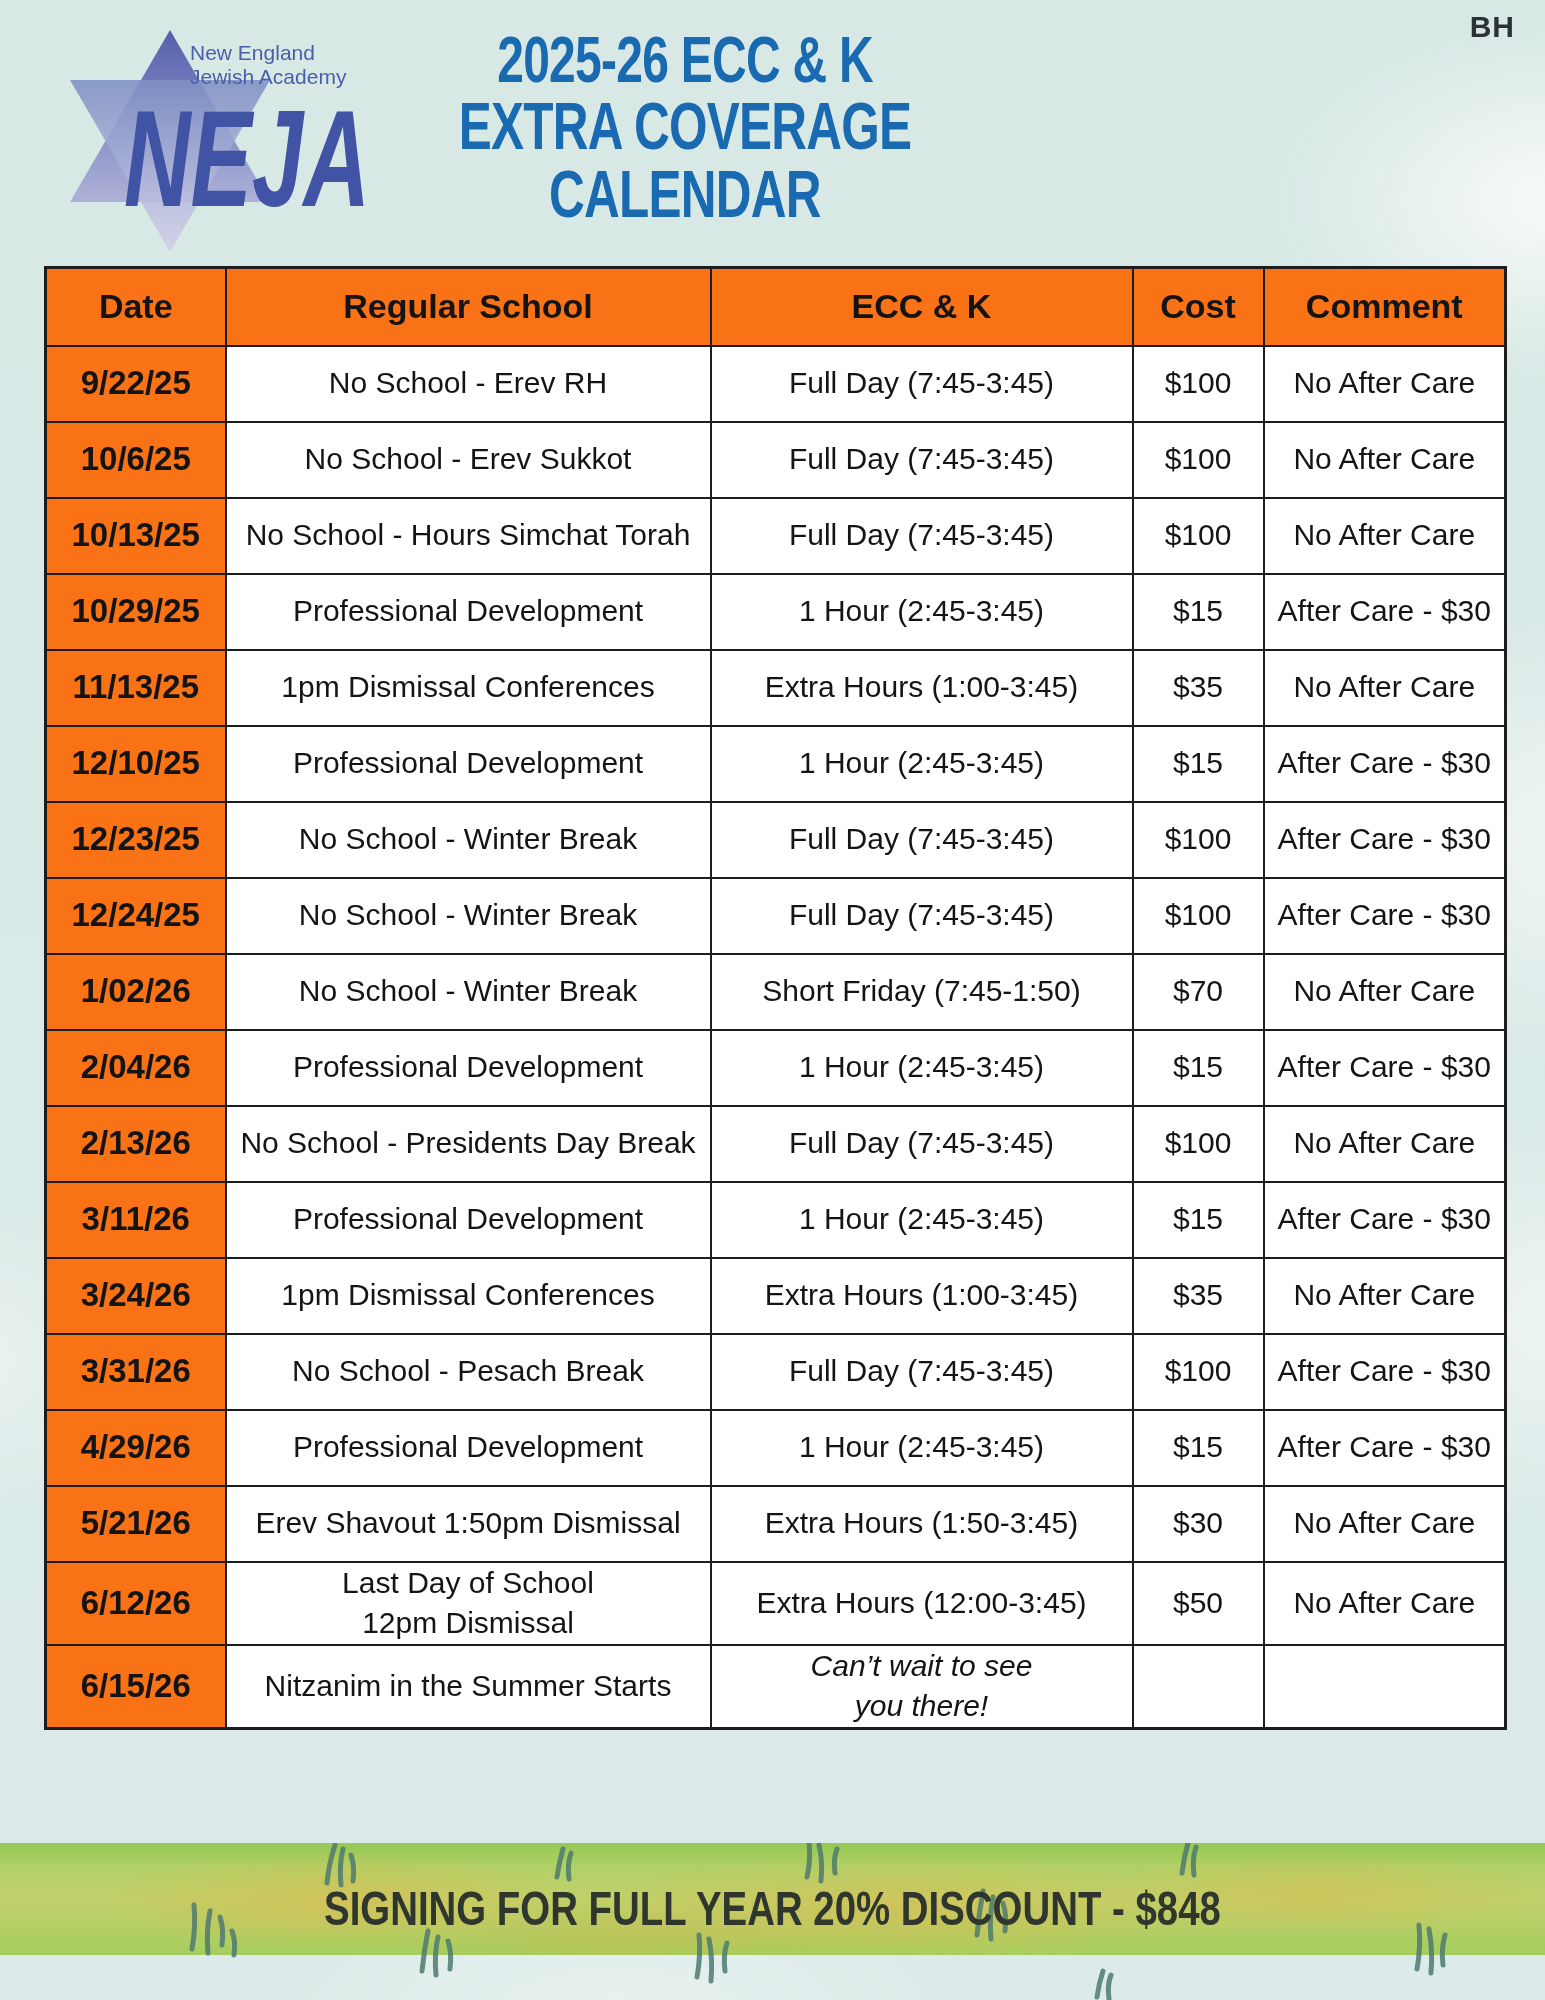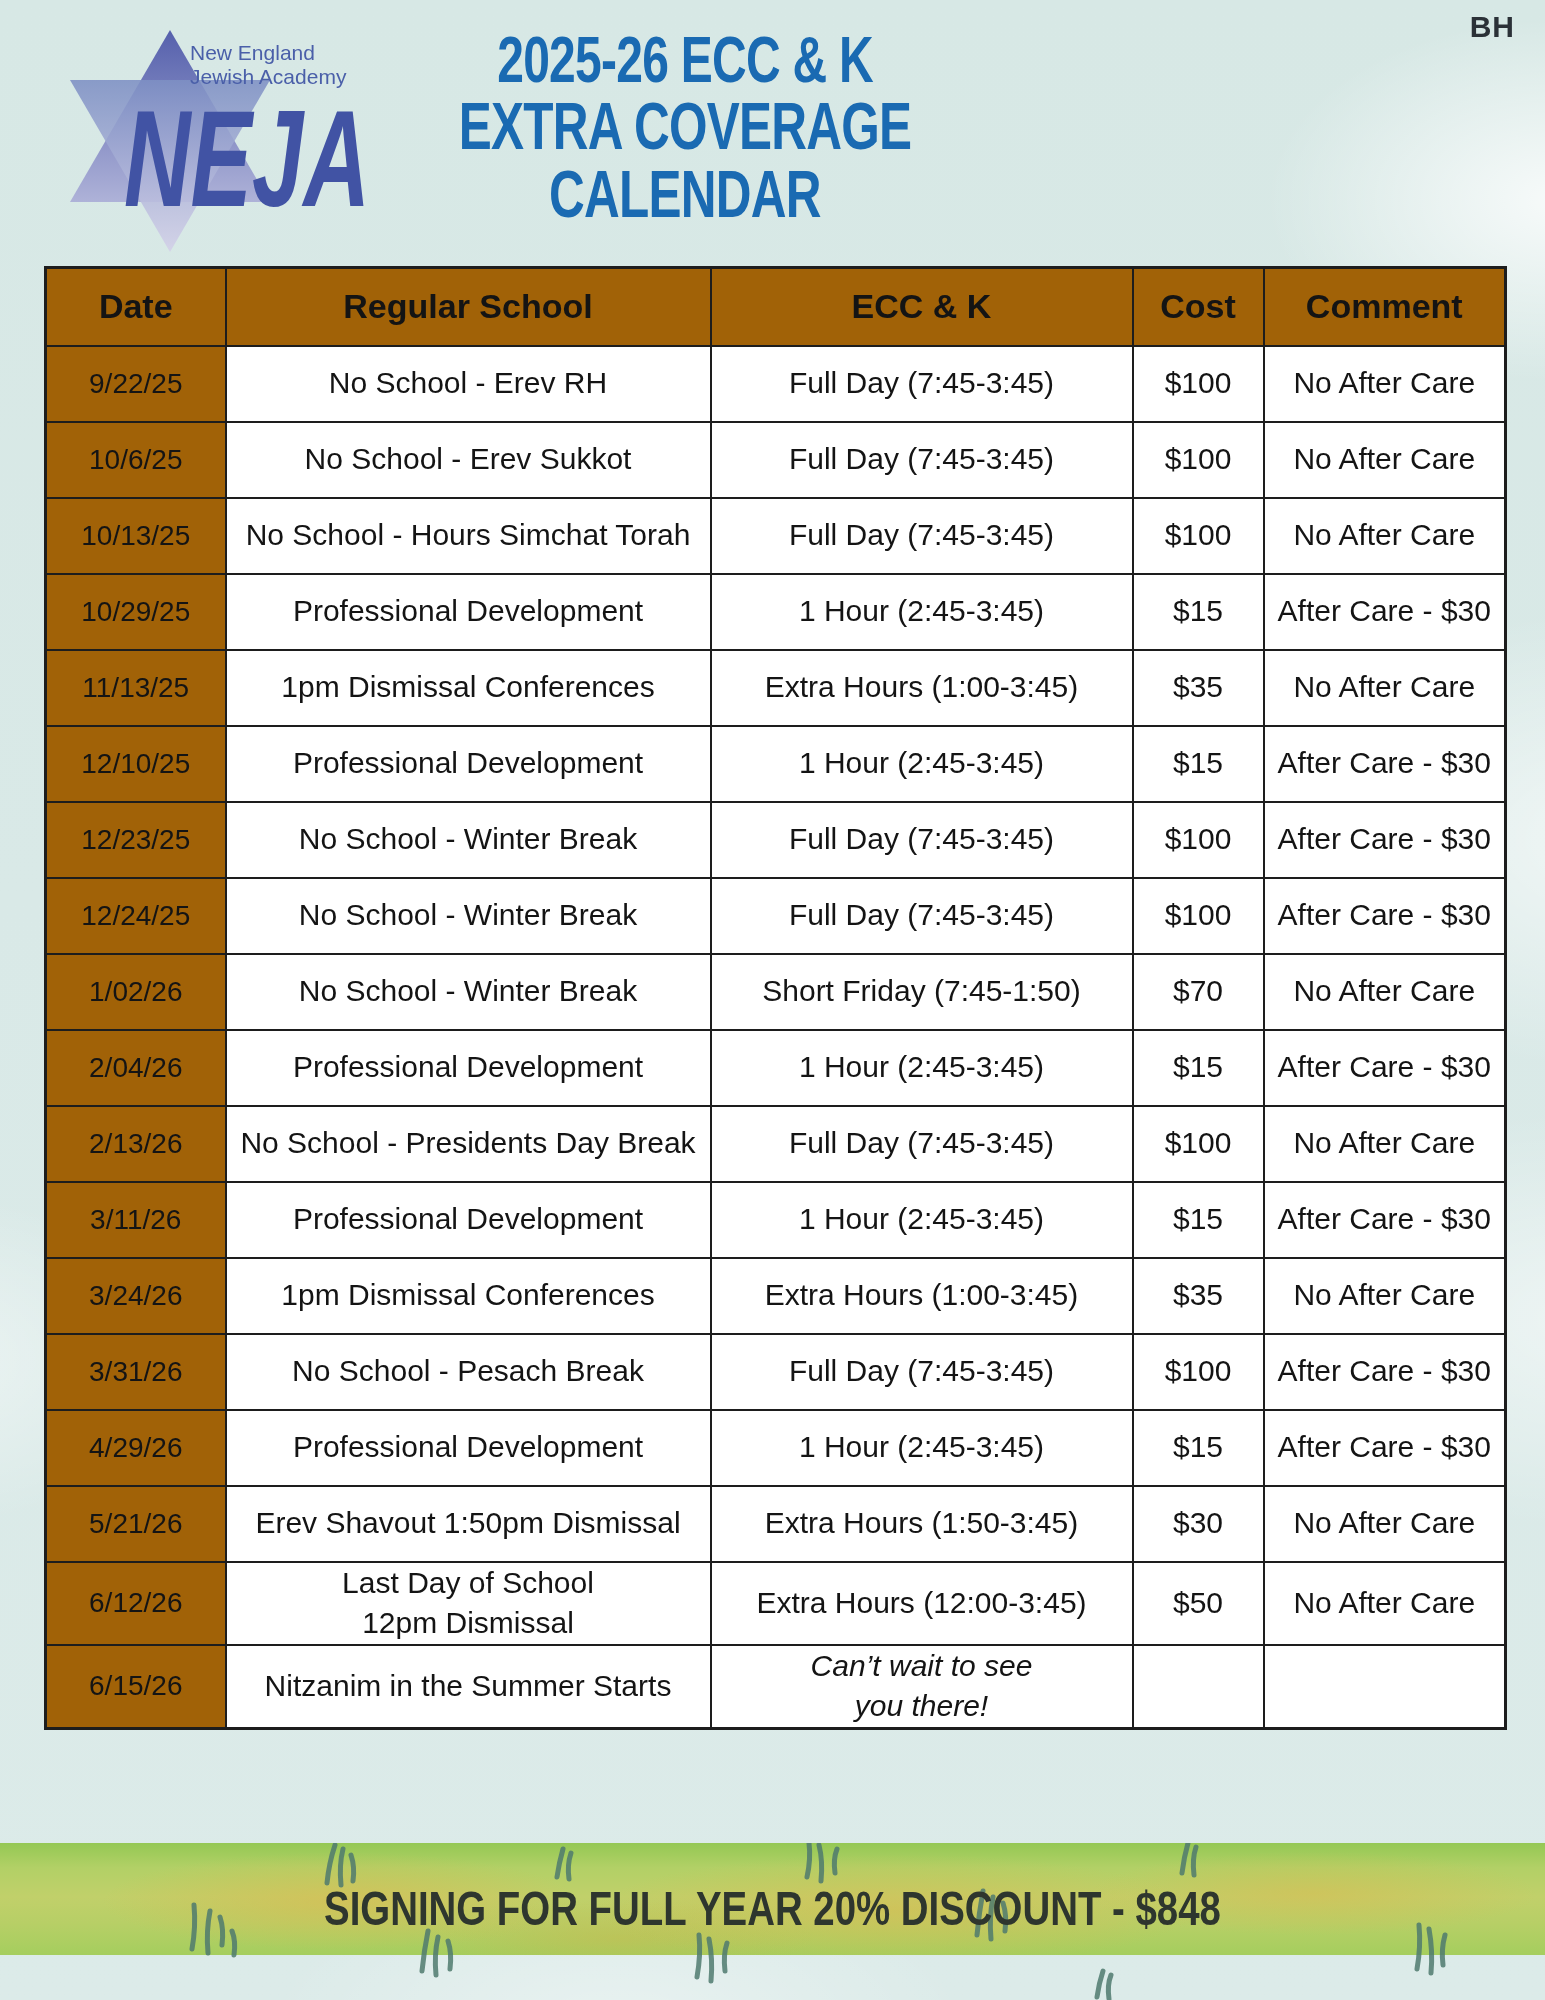--- a/index.html
+++ b/index.html
@@ -30,23 +30,23 @@
     border:3px solid #1d1d1d;background:#ffffff;
   }
   table.coverage th,table.coverage td{
     border:2px solid #1d1d1d;text-align:center;vertical-align:middle;
     padding:0 6px;color:#141414;white-space:pre-line;line-height:1.35;
   }
   table.coverage thead tr{height:78px;}
   table.coverage tbody tr{height:76px;}
   table.coverage tbody tr.tall{height:74px;}
   table.coverage th{font-size:34px;font-weight:bold;}
-  td.date-cell{font-size:28px;font-weight:normal;}
+  td.date-cell{font-size:33px;font-weight:bold;}
   td.body-cell{font-size:30px;}
-  .peach{background:#a16207;}
+  .peach{background:#f97316;}
   td.italic{font-style:italic;}
   
   .meadow{
     position:absolute;left:0;top:1843px;width:1545px;height:112px;
     background:
       radial-gradient(ellipse 340px 70px at 22% 52%, rgba(223,183,77,.55), rgba(223,183,77,0) 70%),
       radial-gradient(ellipse 430px 80px at 58% 60%, rgba(223,183,77,.5), rgba(223,183,77,0) 70%),
       radial-gradient(ellipse 320px 60px at 85% 45%, rgba(223,183,77,.45), rgba(223,183,77,0) 70%),
       radial-gradient(ellipse 280px 55px at 40% 85%, rgba(210,176,72,.35), rgba(210,176,72,0) 70%),
       linear-gradient(180deg,#94c854 0%,#b2d066 22%,#c1d06a 48%,#b7cf66 72%,#a5ce5e 100%);

